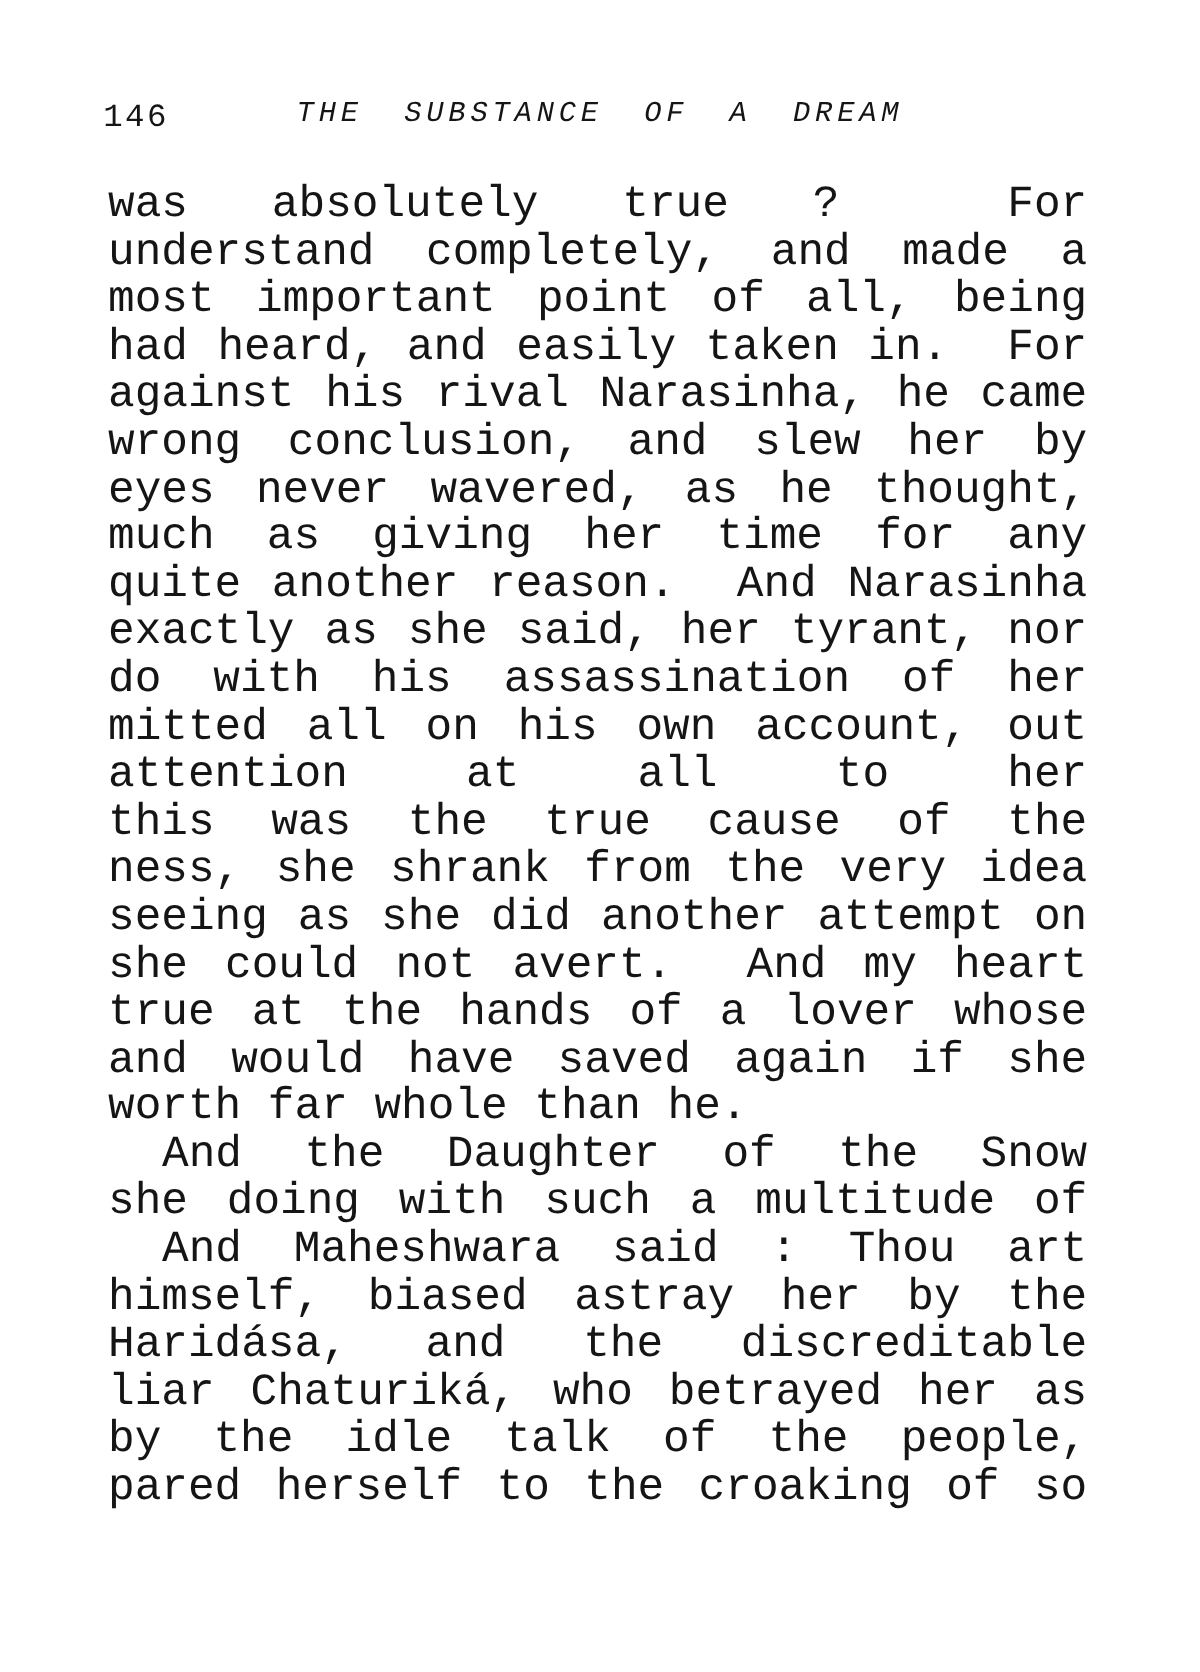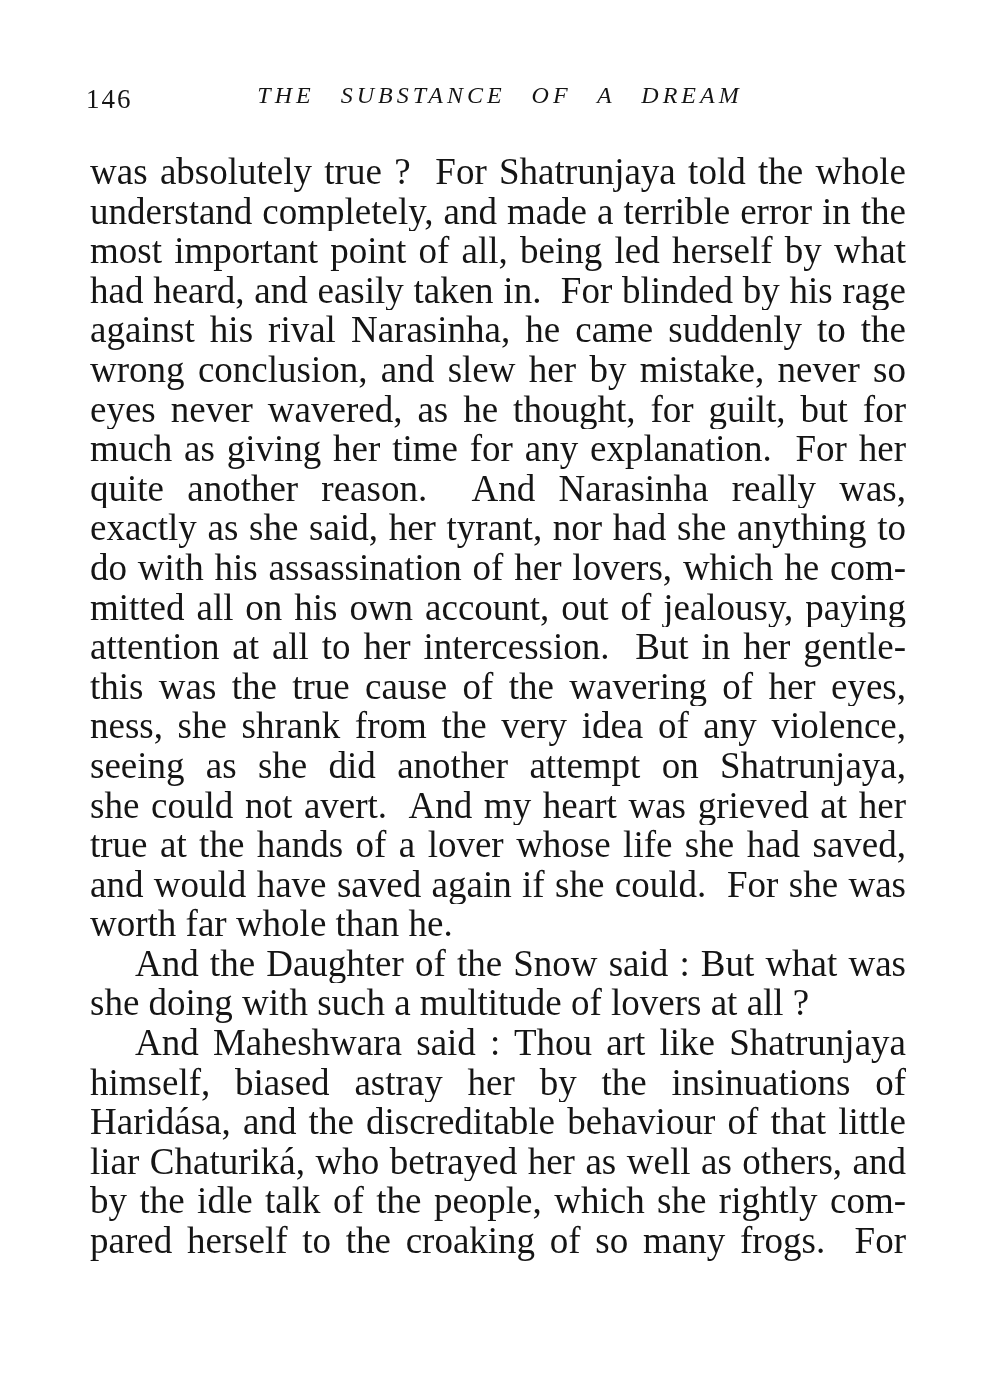--- a/index.html
+++ b/index.html
@@ -6,21 +6,21 @@
     margin: 0;
     padding: 0;
     background: #ffffff;
   }
   .page {
     position: relative;
     width: 1000px;
     height: 1363px;
     background: var(--paper, #ffffff);
     color: var(--ink, #141414);
-    font-family: Liberation Serif, serif;
+    font-family: Liberation Mono, monospace;
     overflow: hidden;
   }
   .running-head {
     position: absolute;
     top: 82px;
     left: 0;
     width: 100%;
     height: 34px;
   }
   .folio {

